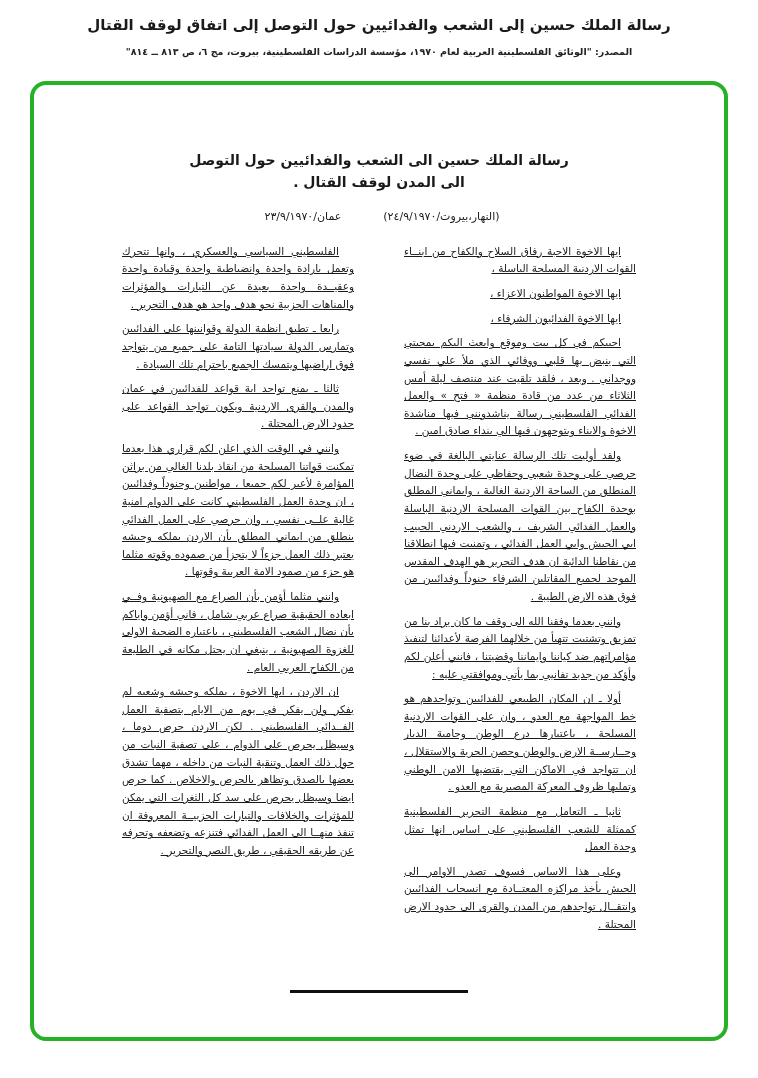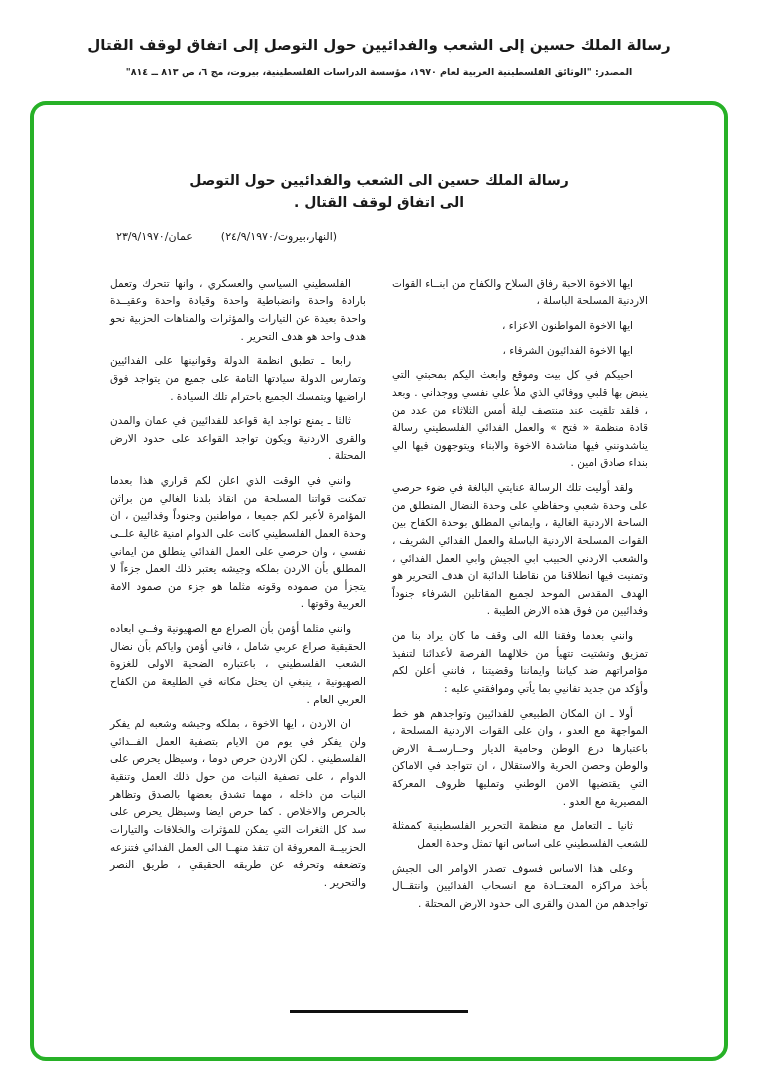--- a/index.html
+++ b/index.html
@@ -4,21 +4,21 @@
 <style>
   * { box-sizing: border-box; }
   html, body { margin: 0; padding: 0; }
   body {
     width: 758px; height: 1078px;
     background: #ffffff;
     color: var(--ink, #1a1a1a);
     font-family: "DejaVu Sans", sans-serif;
     overflow: hidden;
   }
-  .outer-header { text-align: center; direction: rtl; padding-top: 36px; }
+  .outer-header { text-align: center; direction: rtl; padding-top: 16px; }
   .outer-title { font-size: 15px; font-weight: 700; margin: 0 0 12px; }
   .outer-source { font-size: 9.5px; font-weight: 700; color: #222; }
 
   .frame {
     width: 698px; height: 960px;
     margin: 24px auto 0;
     border: 4px solid var(--frame-green, #27b127);
     border-radius: 16px;
     position: relative;
     background: #ffffff;
@@ -34,33 +34,34 @@
     text-align: center;
     font-weight: 700;
     font-size: 14px;
     line-height: 1.6;
     margin: 0 0 16px;
   }
   .dateline {
     direction: ltr;
     display: flex;
     align-items: baseline;
-    gap: 28px;
+    gap: 42px;
     font-size: 11px;
-    margin: 0 0 32px;
+    margin: 0 0 20px;
     padding-left: 6px;
+    justify-content: center;
   }
   .columns { display: flex; direction: rtl; gap: 26px; }
   .col {
     flex: 1;
     font-size: 10.5px;
     line-height: 1.68;
     text-align: justify;
   }
-  .col p { margin: 0 0 7px; text-indent: 15px; }
+  .col p { margin: 0 12px 7px; text-indent: 15px; text-decoration: underline; }
 
   .footer-rule {
     position: absolute;
     bottom: 44px; left: 50%;
     transform: translateX(-50%);
     width: 178px; height: 3px;
     background: #101010;
   }
 </style>
 </head>
@@ -69,21 +70,21 @@
 <header class="outer-header">
   <h1 class="outer-title">رسالة الملك حسين إلى الشعب والفدائيين حول التوصل إلى اتفاق لوقف القتال</h1>
   <div class="outer-source">المصدر: "الوثائق الفلسطينية العربية لعام ١٩٧٠، مؤسسة الدراسات الفلسطينية، بيروت، مج ٦، ص ٨١٣ ــ ٨١٤"</div>
 </header>
 
 <div class="frame">
   <div class="page">
 
     <div class="doc-title">
       <div>رسالة الملك حسين الى الشعب والفدائيين حول التوصل</div>
-      <div>الى اتفاق لوقف القتال .</div>
+      <div>الى المدن لوقف القتال .</div>
     </div>
 
     <div class="dateline">
       <span dir="rtl">عمان/٢٣/٩/١٩٧٠</span>
       <span dir="rtl">(النهار،بيروت/٢٤/٩/١٩٧٠)</span>
     </div>
 
     <div class="columns">
       <div class="col" id="col-right">
           <p>ايها الاخوة الاحبة رفاق السلاح والكفاح من ابنــاء القوات الاردنية المسلحة الباسلة ،</p>

